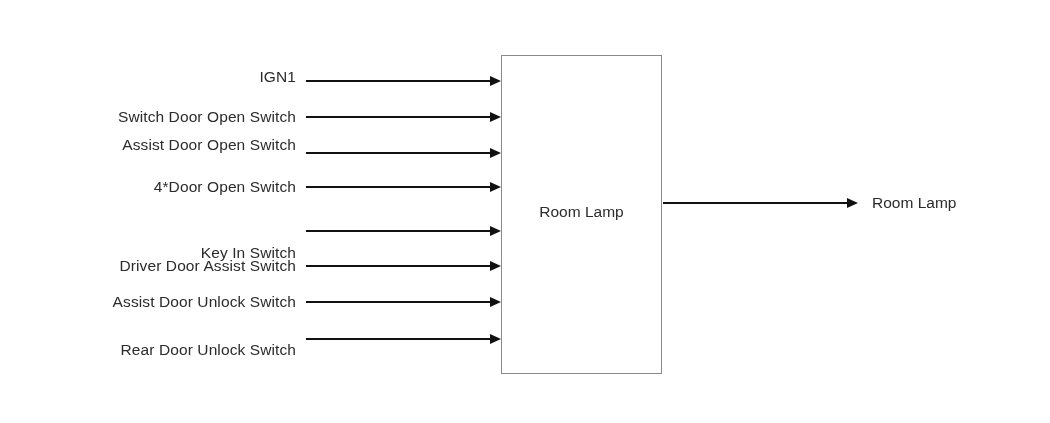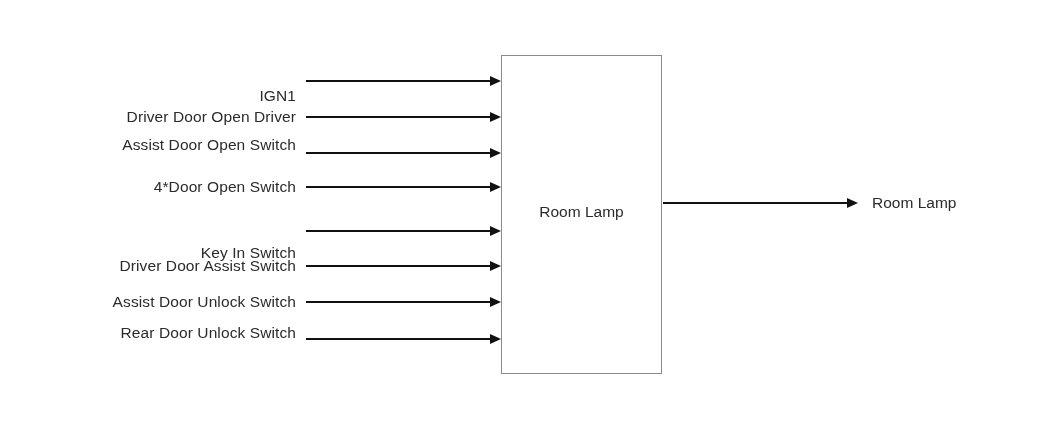--- a/index.html
+++ b/index.html
@@ -78,42 +78,42 @@
     color: #2b2b2b;
     line-height: 1;
   }
 </style>
 </head>
 <body>
 
 <div id="canvas">
 
   <div id="inputs-layer">
-      <div class="sig-label right-aligned" style="top: 96px;">IGN1</div>
+      <div class="sig-label right-aligned" style="top: 77px;">IGN1</div>
       <div class="conn" style="left: 306px; top: 81px; width: 186px;"></div>
       <div class="arrowhead" style="left: 490px; top: 81px;"></div>
-      <div class="sig-label right-aligned" style="top: 117px;">Driver Door Open Driver</div>
+      <div class="sig-label right-aligned" style="top: 117px;">Switch Door Open Switch</div>
       <div class="conn" style="left: 306px; top: 117px; width: 186px;"></div>
       <div class="arrowhead" style="left: 490px; top: 117px;"></div>
       <div class="sig-label right-aligned" style="top: 145px;">Assist Door Open Switch</div>
       <div class="conn" style="left: 306px; top: 153px; width: 186px;"></div>
       <div class="arrowhead" style="left: 490px; top: 153px;"></div>
       <div class="sig-label right-aligned" style="top: 187px;">4*Door Open Switch</div>
       <div class="conn" style="left: 306px; top: 187px; width: 186px;"></div>
       <div class="arrowhead" style="left: 490px; top: 187px;"></div>
       <div class="sig-label right-aligned" style="top: 231px; margin-top: 22px;">Key In Switch</div>
       <div class="conn" style="left: 306px; top: 231px; width: 186px;"></div>
       <div class="arrowhead" style="left: 490px; top: 231px;"></div>
       <div class="sig-label right-aligned" style="top: 266px;">Driver Door Assist Switch</div>
       <div class="conn" style="left: 306px; top: 266px; width: 186px;"></div>
       <div class="arrowhead" style="left: 490px; top: 266px;"></div>
       <div class="sig-label right-aligned" style="top: 302px;">Assist Door Unlock Switch</div>
       <div class="conn" style="left: 306px; top: 302px; width: 186px;"></div>
       <div class="arrowhead" style="left: 490px; top: 302px;"></div>
-      <div class="sig-label right-aligned" style="top: 333px;">Rear Door Unlock Switch</div>
+      <div class="sig-label right-aligned" style="top: 350px;">Rear Door Unlock Switch</div>
       <div class="conn" style="left: 306px; top: 339px; width: 186px;"></div>
       <div class="arrowhead" style="left: 490px; top: 339px;"></div>
     </div>
 
   <div class="block">
     <div class="block-title">Room Lamp</div>
   </div>
 
   <div id="outputs-layer">
       <div class="conn" style="left: 663px; top: 203px; width: 186px;"></div>

